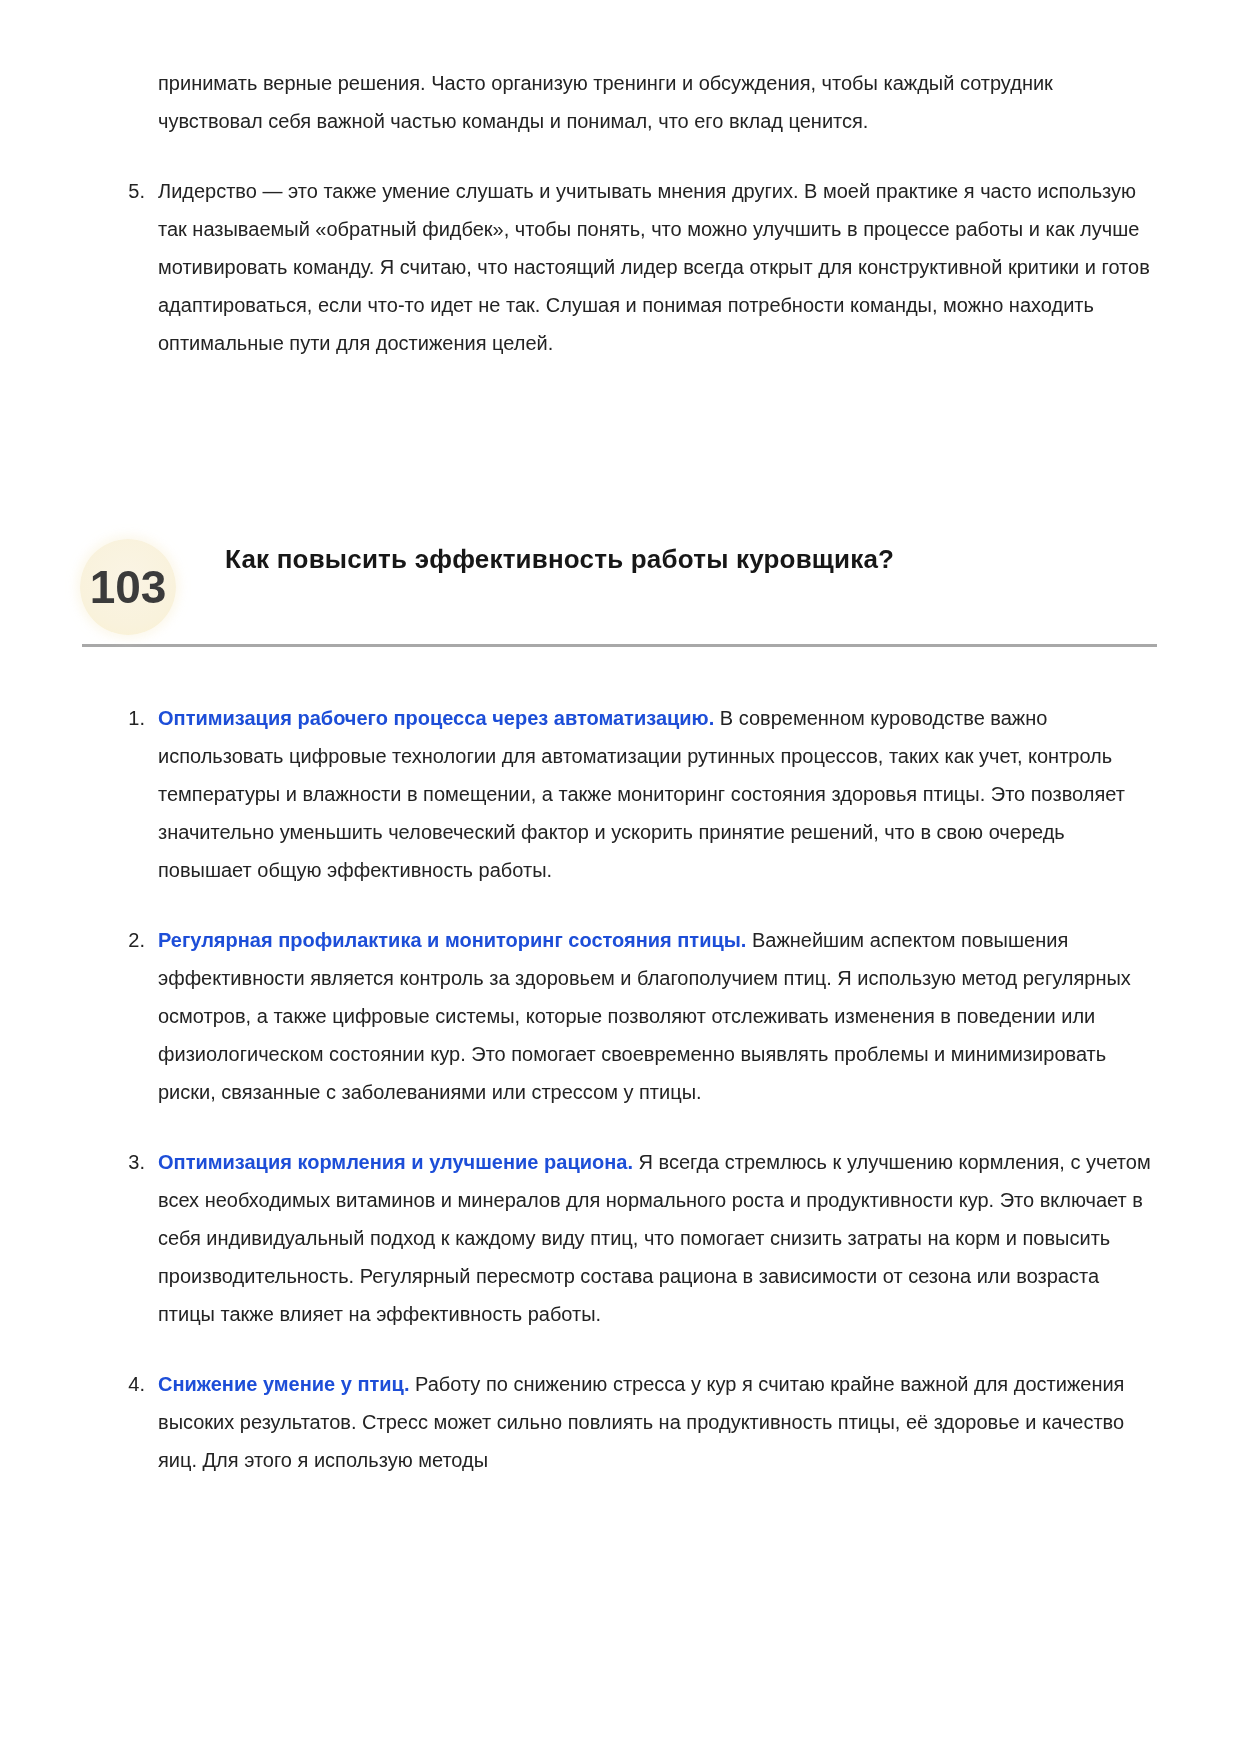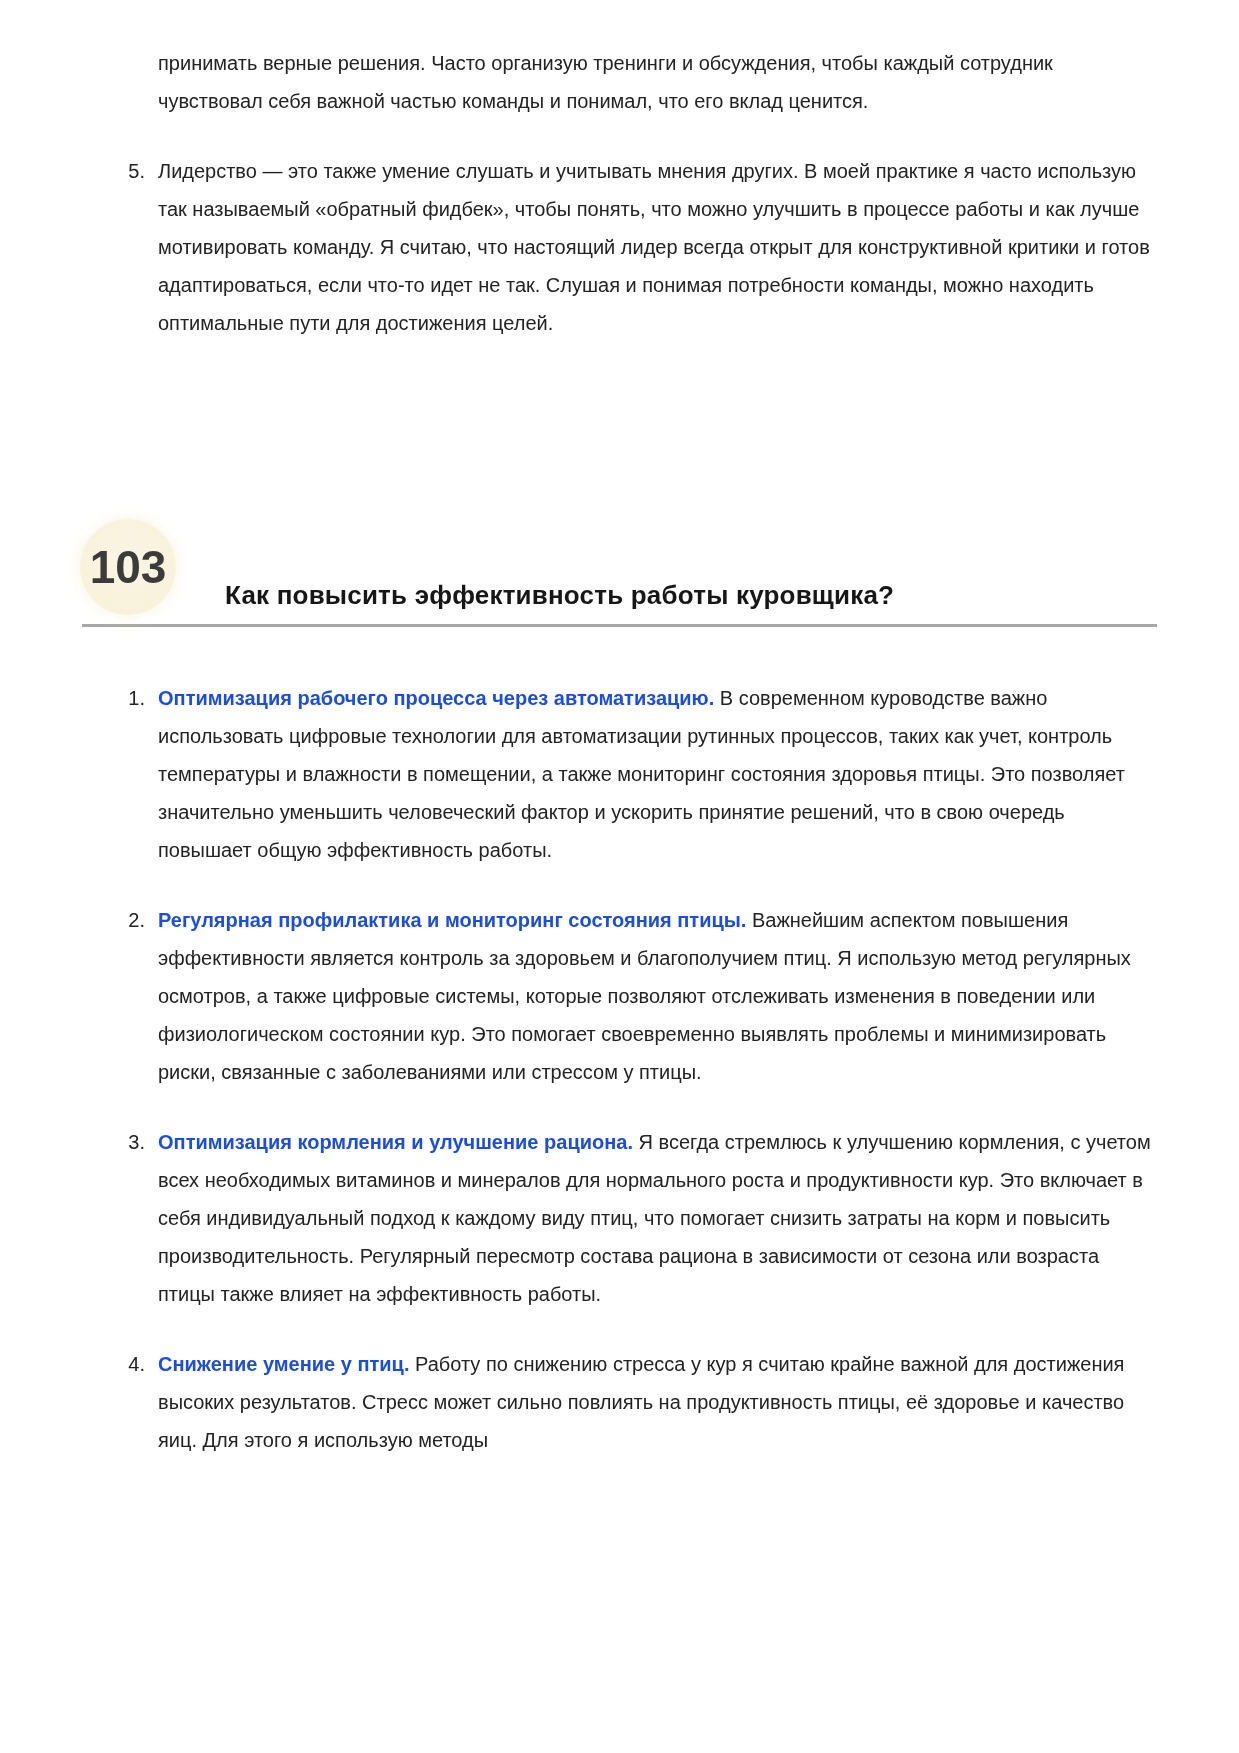--- a/index.html
+++ b/index.html
@@ -9,21 +9,21 @@
     height: 1753px;
     background: #ffffff;
     font-family: "Liberation Sans", "DejaVu Sans", sans-serif;
     font-size: 20px;
     line-height: 38px;
     color: #232323;
     overflow: hidden;
     box-sizing: border-box;
   }
   .content {
-    padding: 44px 79px 0 80px; 
+    padding: 64px 79px 0 80px; 
   }
   
   .para-cont {
     margin: 0 0 0 78px;
     width: 1003px;
   }
   
   .item {
     display: flex;
     margin-top: 32px;
@@ -38,21 +38,21 @@
   .item .body {
     width: 1003px;
   }
   .item .lead {
     font-weight: bold;
     color: #1d4ed8;
   }
   
   .section-header {
     display: flex;
-    align-items: flex-end;
+    align-items: flex-start;
     margin-top: 177px;
   }
   .badge {
     flex: 0 0 96px;
     width: 96px;
     height: 96px;
     border-radius: 50%;
     background: radial-gradient(circle at 50% 40%, #faf4e4 0%, #f9f2dc 65%, #faf1d2 100%);
     box-shadow: 0 0 10px 4px rgba(249, 242, 220, 0.55);
     display: flex;

